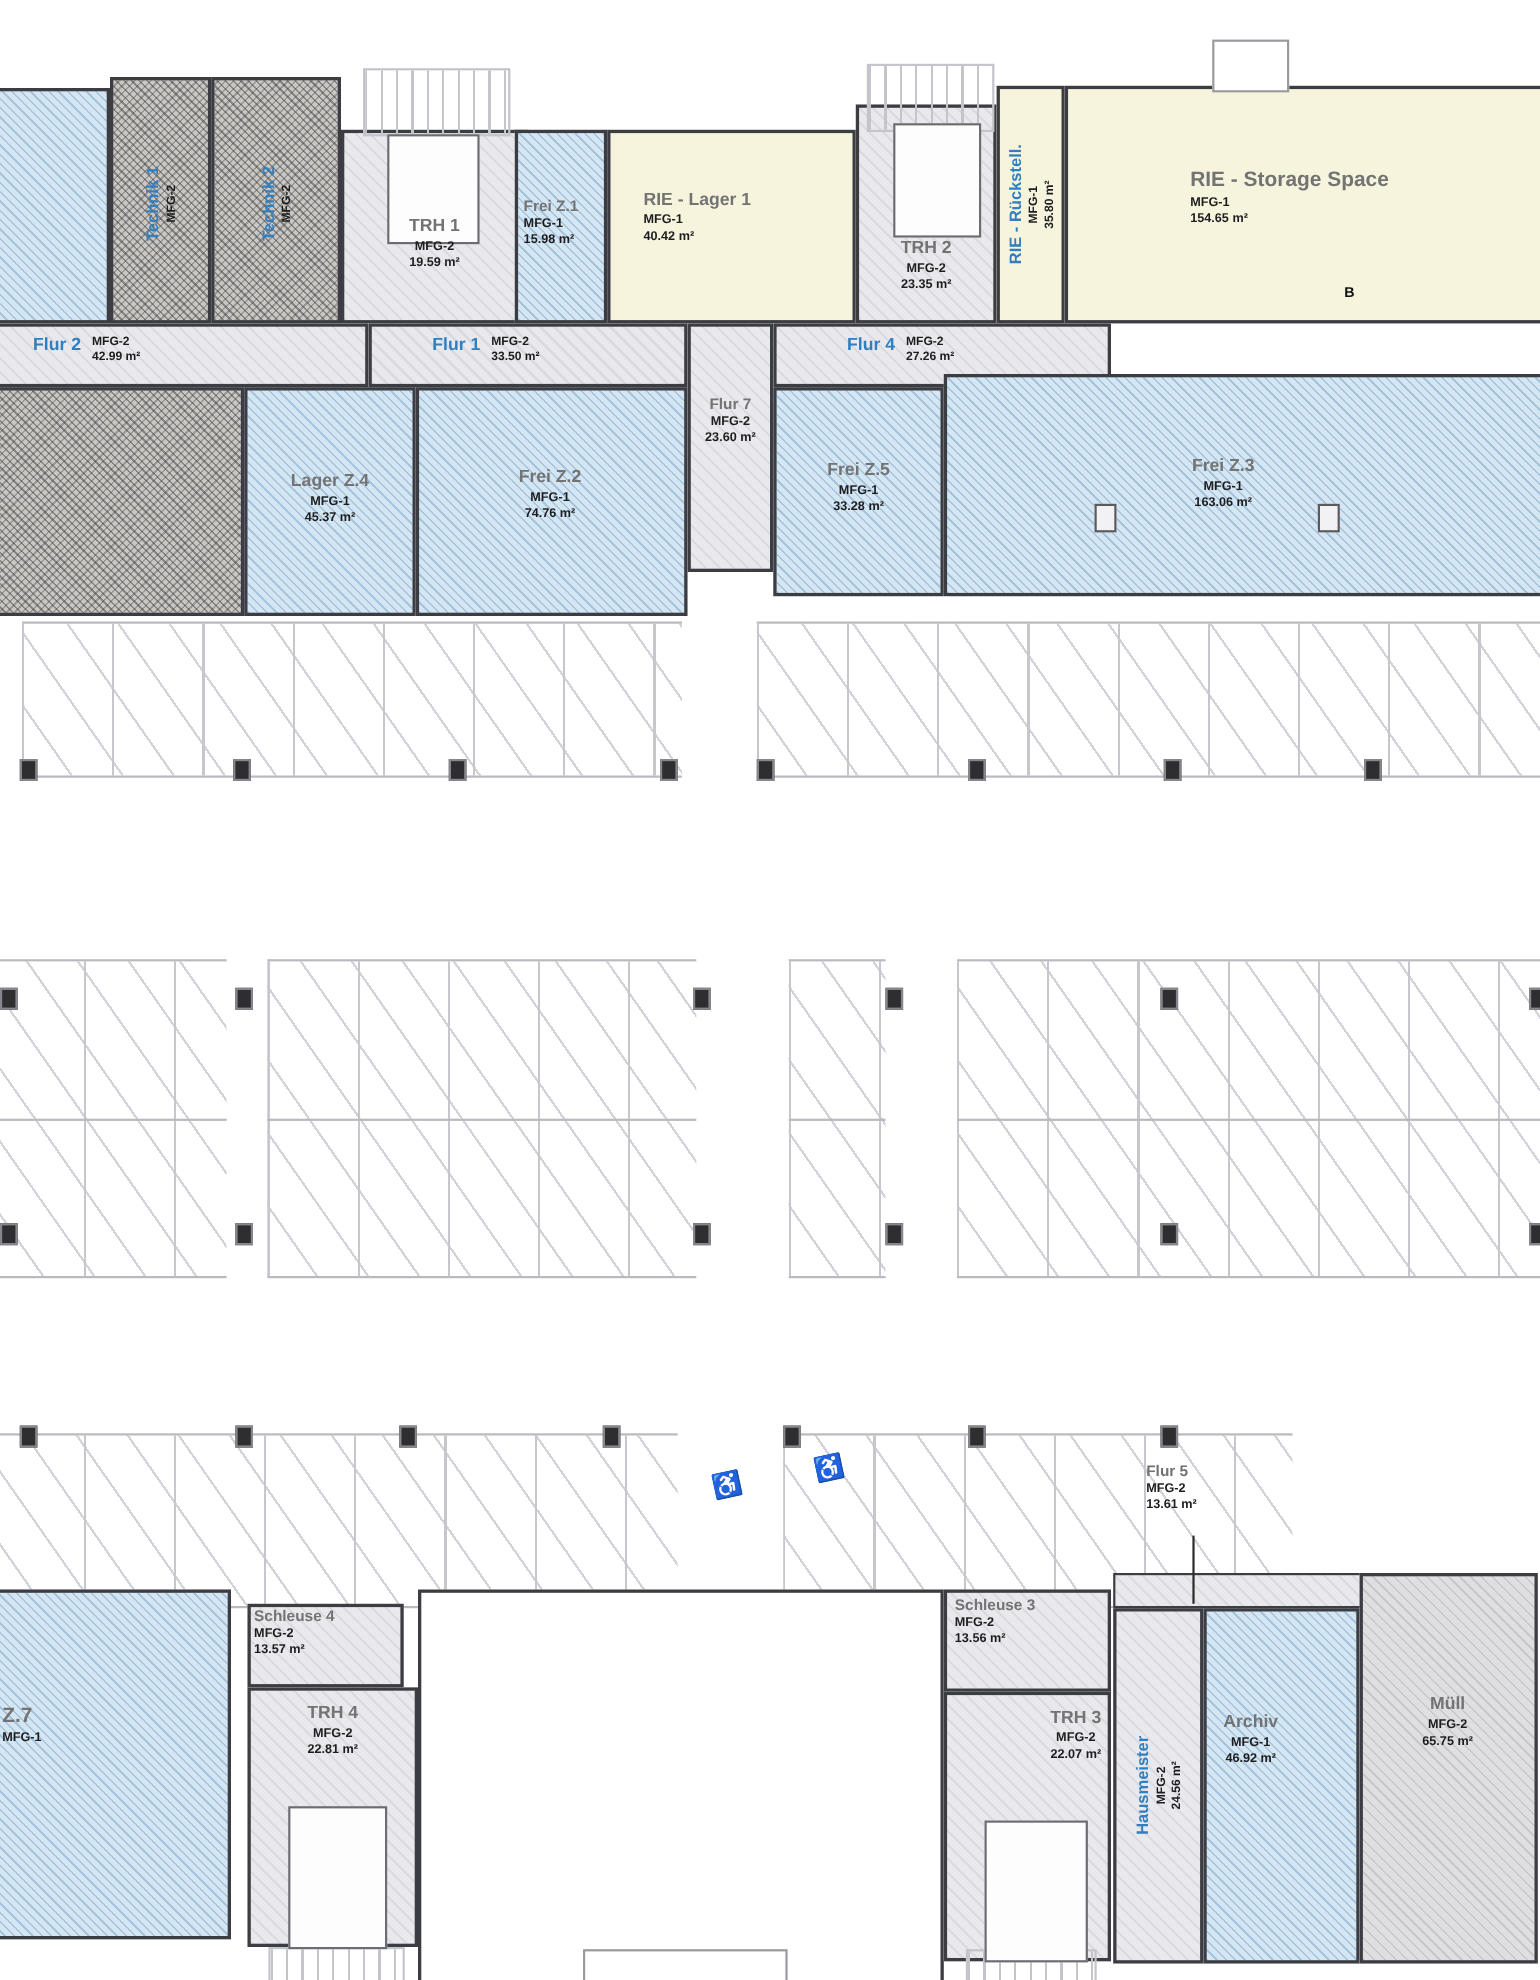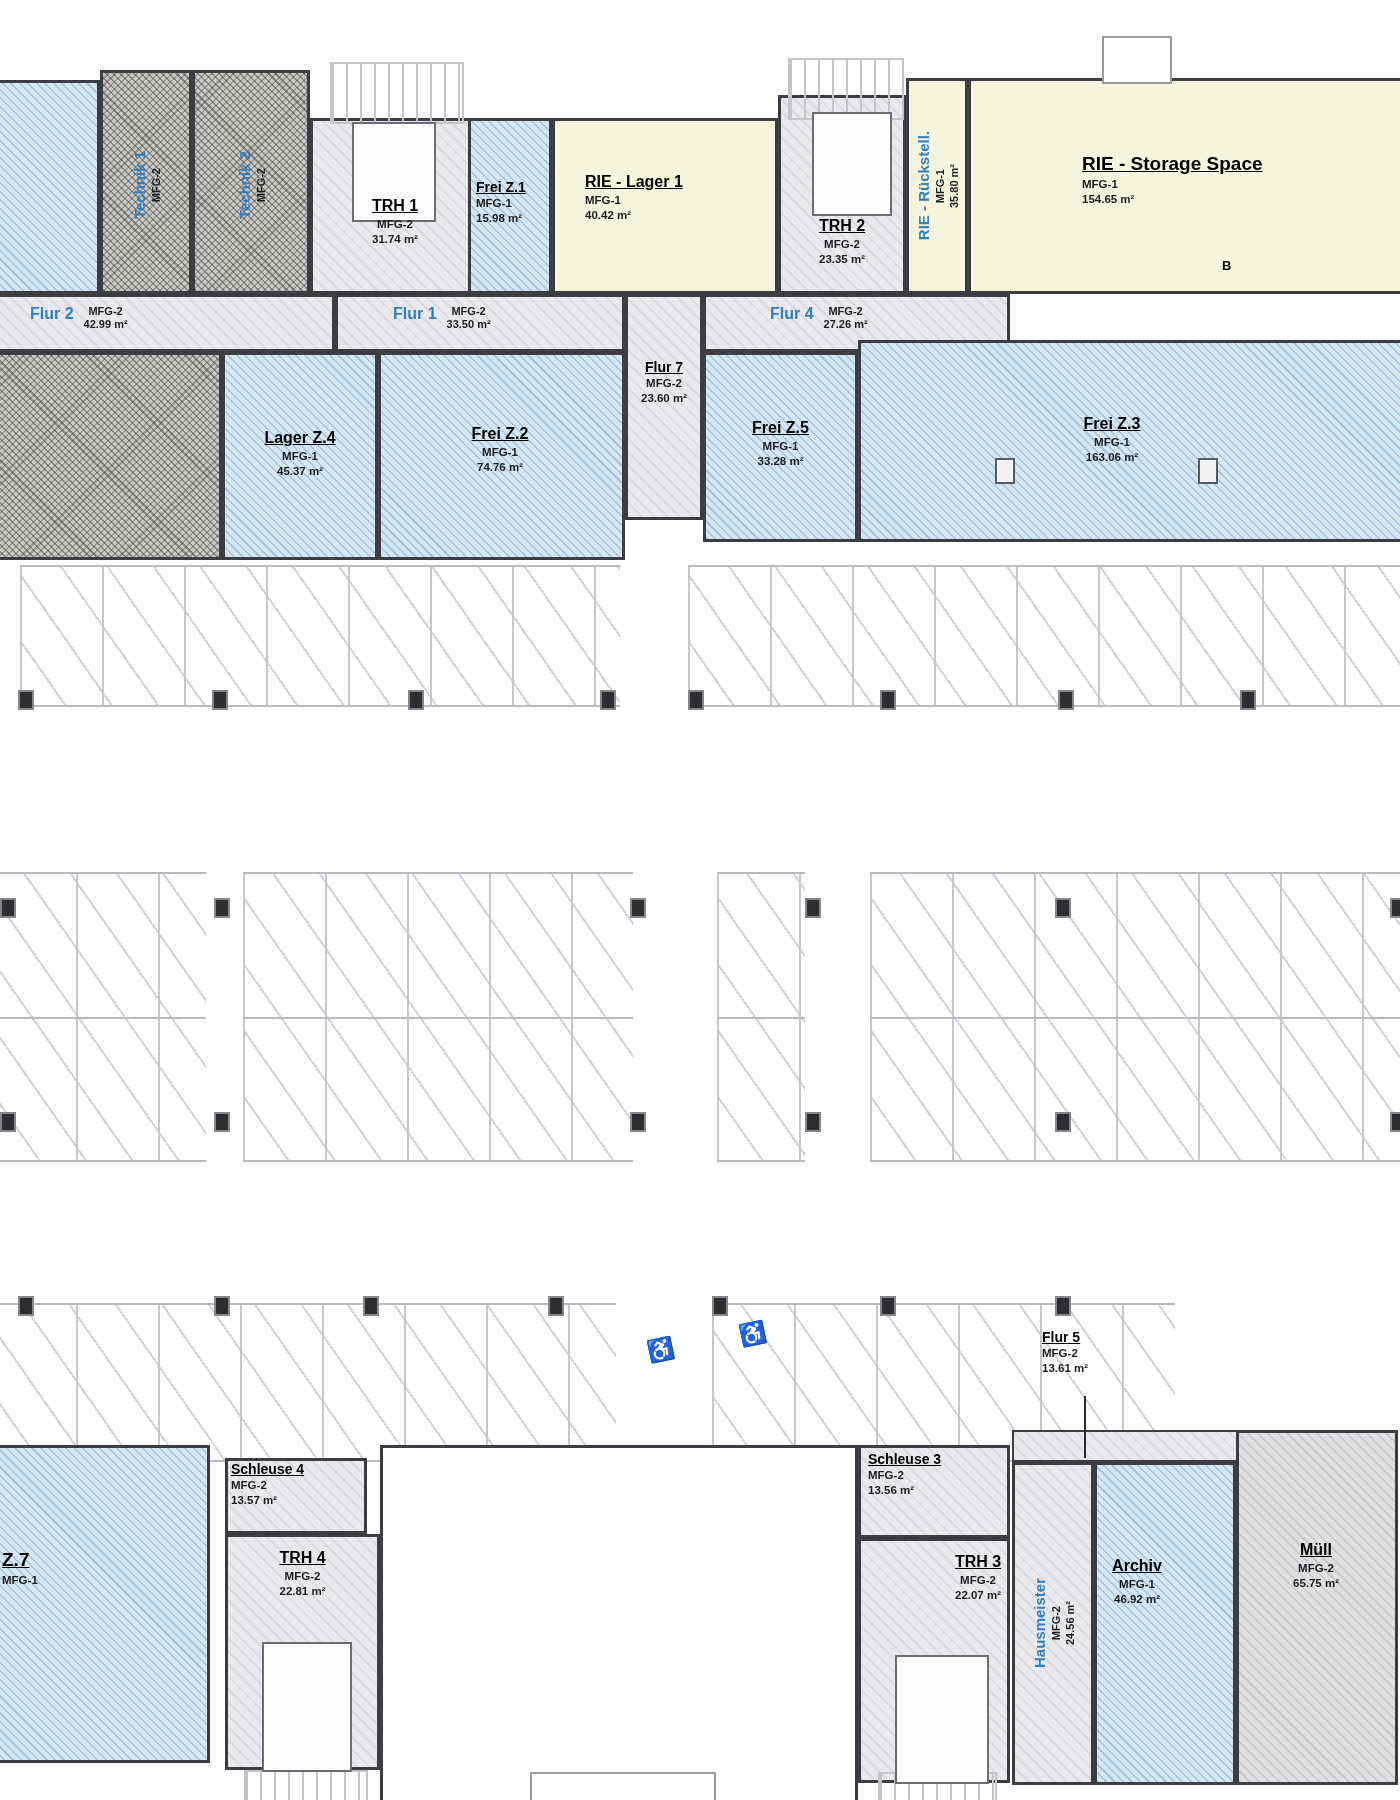--- a/index.html
+++ b/index.html
@@ -9,28 +9,28 @@
   .room{position:absolute;box-sizing:border-box;border:3px solid #3c3d42;}
   .thin{border-width:2px;}
   .hatch-blue{background-color:#d5e6f3;background-image:repeating-linear-gradient(45deg,rgba(110,155,195,.45) 0 1.5px,transparent 1.5px 6px);}
   .hatch-dark{background-color:#c9c7c3;background-image:repeating-linear-gradient(45deg,rgba(45,45,45,.42) 0 1.5px,transparent 1.5px 5px),repeating-linear-gradient(-45deg,rgba(45,45,45,.30) 0 1.5px,transparent 1.5px 5px);}
   .hatch-gray{background-color:#e9e9ed;background-image:repeating-linear-gradient(45deg,rgba(0,0,0,.06) 0 2px,transparent 2px 9px);}
   .hatch-gray2{background-color:#dfdfe2;background-image:repeating-linear-gradient(45deg,rgba(0,0,0,.10) 0 1.5px,transparent 1.5px 7px);}
   .cream{background-color:#f7f4de;}
   .white{background-color:#ffffff;}
 
   .lbl{position:absolute;text-align:center;line-height:1.3;z-index:5;}
-  .lbl .n{display:block;color:#000000;font-size:16px;font-weight:bold;white-space:nowrap;text-decoration:underline;}
+  .lbl .n{display:block;color:#737373;font-size:16px;font-weight:bold;white-space:nowrap;}
   .lbl .c{display:block;color:#1d1d1f;font-size:11.5px;font-weight:bold;white-space:nowrap;}
   .lbl .a{display:block;color:#1d1d1f;font-size:11.5px;font-weight:bold;white-space:nowrap;}
   .lbl.small .n{font-size:14px;}
   .lbl.big .n{font-size:19px;}
   .left{text-align:left;}
 
-  .flurlbl{position:absolute;display:flex;gap:10px;align-items:flex-start;z-index:5;text-align:center;}
+  .flurlbl{position:absolute;display:flex;gap:10px;align-items:flex-start;z-index:5;}
   .flurlbl .n{color:#2f7fc1;font-size:16px;font-weight:bold;white-space:nowrap;}
   .flurlbl .meta{display:flex;flex-direction:column;line-height:1.15;}
   .flurlbl .c,.flurlbl .a{color:#1d1d1f;font-size:11px;font-weight:bold;white-space:nowrap;}
 
   .vwrap{position:absolute;display:flex;gap:2px;z-index:5;align-items:center;justify-content:center;}
   .vtxt{writing-mode:vertical-rl;transform:rotate(180deg);white-space:nowrap;}
   .vtxt.n{color:#2f7fc1;font-size:15px;font-weight:bold;}
   .vtxt.c{color:#1d1d1f;font-size:11px;font-weight:bold;}
 
   .stairwell{position:absolute;background:#fdfdfd;border:2px solid #6c6d72;z-index:4;}
@@ -65,21 +65,21 @@
   <div class="vwrap" style="left:206px;top:90px;width:90px;height:190px;">
     <span class="vtxt n">Technik 2</span>
     <span class="vtxt c">MFG-2</span>
   </div>
 
   <div class="room hatch-gray" style="left:310px;top:118px;width:170px;height:176px;"></div>
   <div class="stairwell" style="left:352px;top:122px;width:80px;height:96px;"></div>
   <div class="lbl" style="left:330px;top:196px;width:130px;text-align:center;">
     <span class="n">TRH 1</span>
     <span class="c">MFG-2</span>
-    <span class="a">31.74 m²</span>
+    <span class="a">19.59 m²</span>
   </div>
 
   <div class="room hatch-blue" style="left:468px;top:118px;width:84px;height:176px;"></div>
   <div class="lbl small left" style="left:476px;top:178px;width:72px;">
     <span class="n">Frei Z.1</span>
     <span class="c">MFG-1</span>
     <span class="a">15.98 m²</span>
   </div>
 
   <div class="room cream" style="left:552px;top:118px;width:226px;height:176px;"></div>

